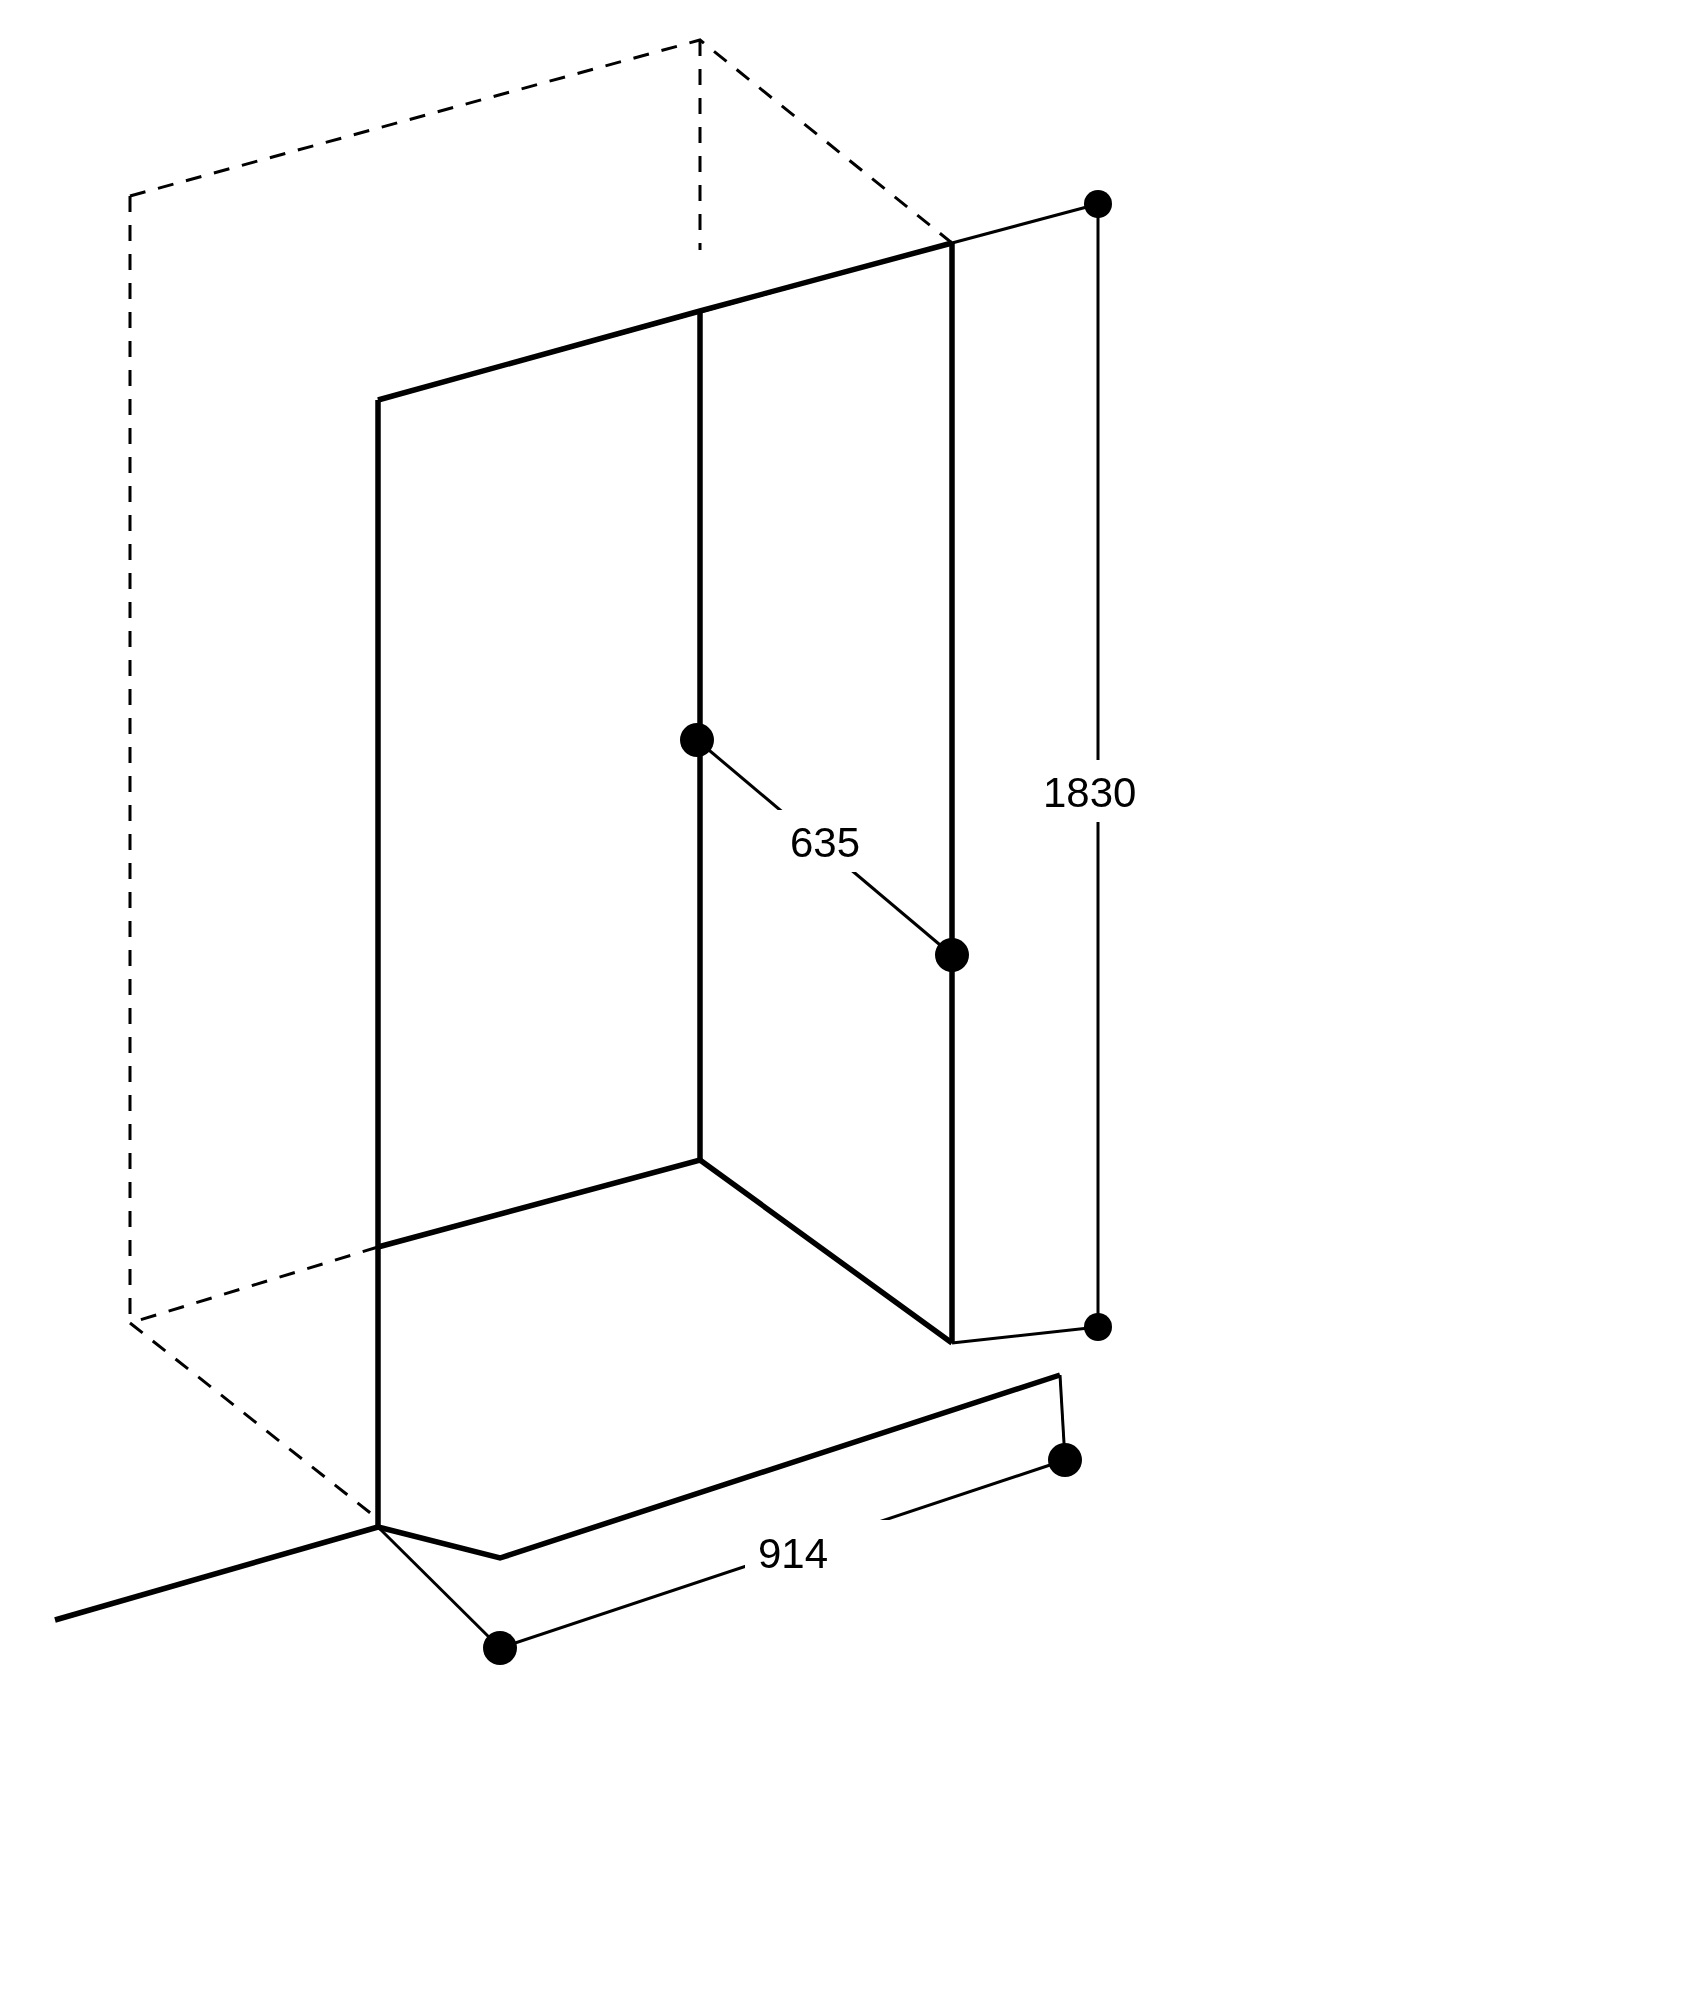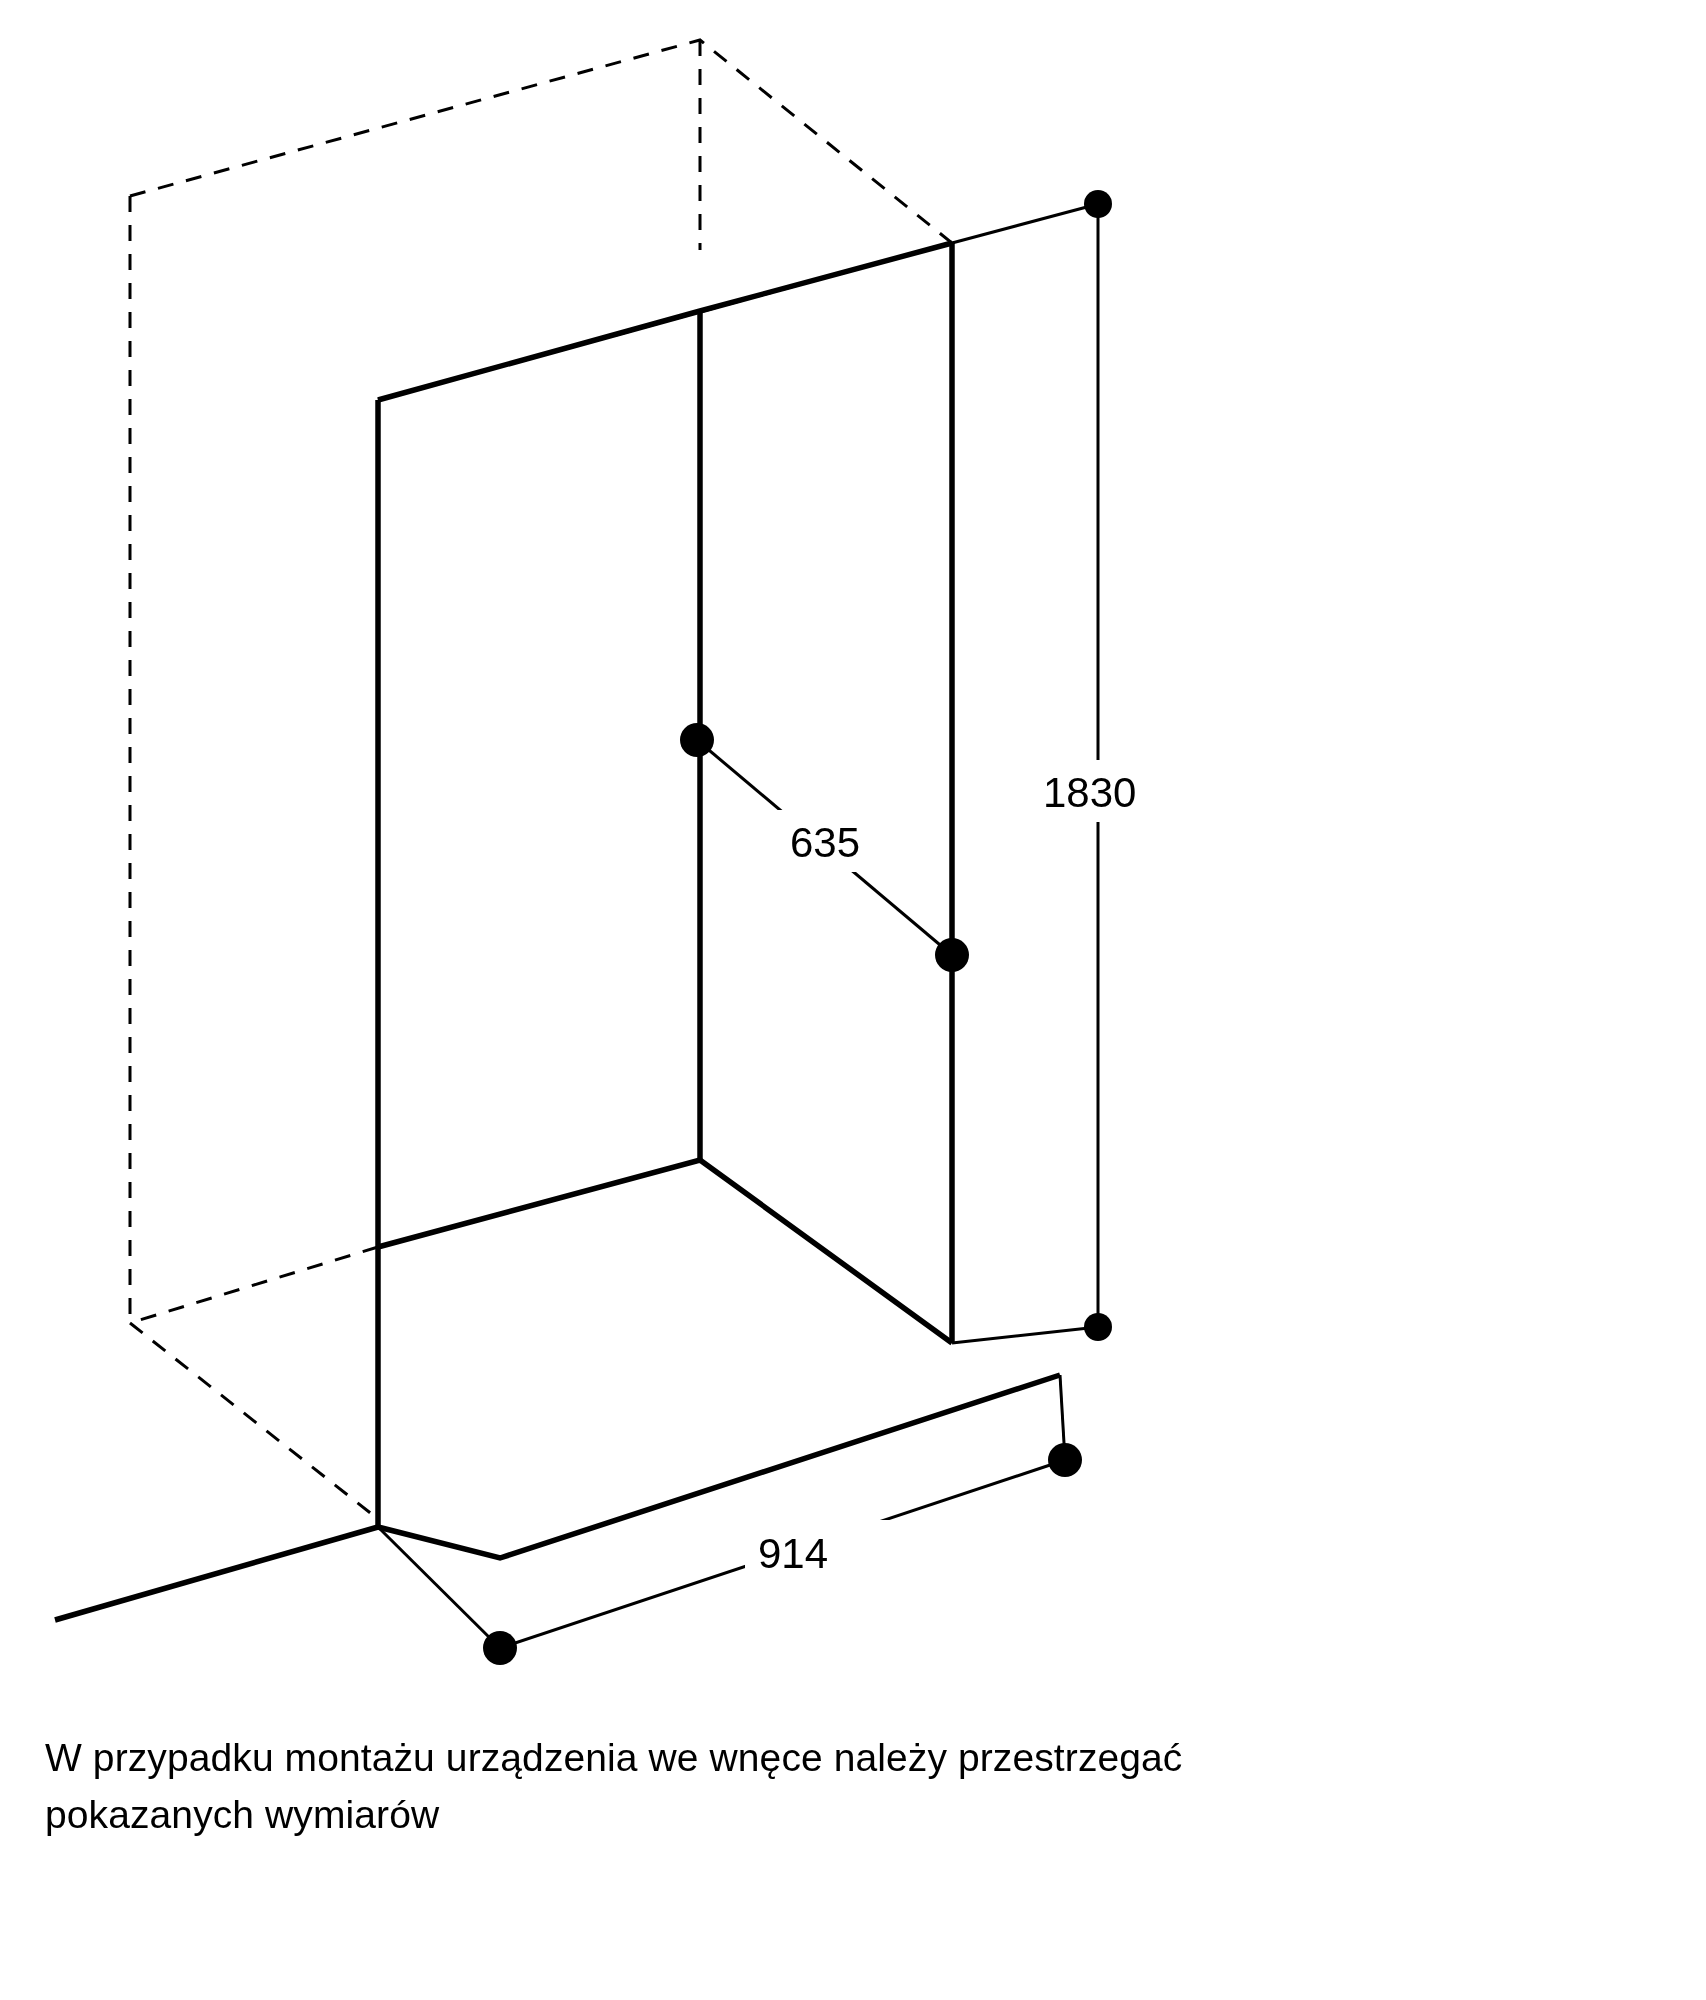--- a/index.html
+++ b/index.html
@@ -115,14 +115,13 @@
       <circle cx="500" cy="1648" r="17" fill="#000000"></circle>
       <circle cx="1065" cy="1460" r="17" fill="#000000"></circle>
       <rect x="745" y="1520" width="160" height="62" fill="#ffffff"></rect>
       <text class="dim-label" x="758" y="1568">914</text>
     </g>
 
   </svg>
 </div>
 
 <div id="notes">
-  <p class="note-line note-block-1">W przypadku montażu urządzenia we wnęce należy przestrzegać pokazanych wymiarów</p>
 </div>
 
 </body></html>

